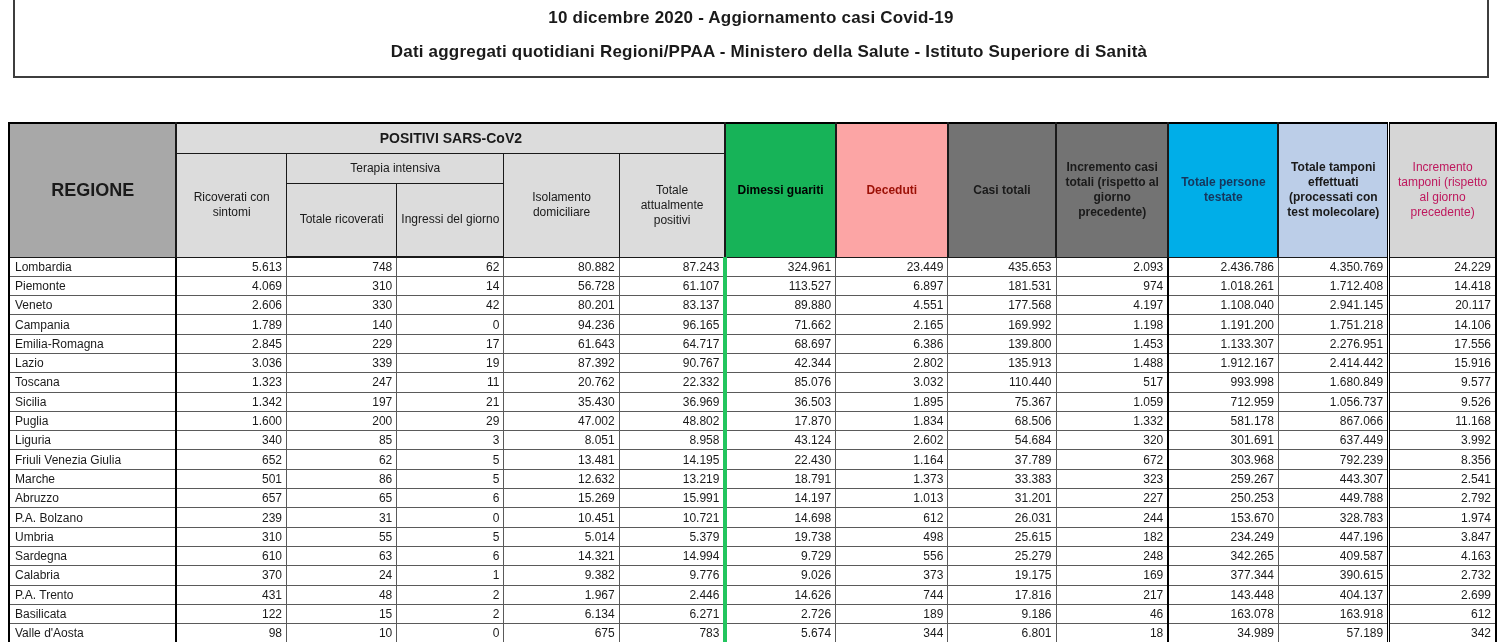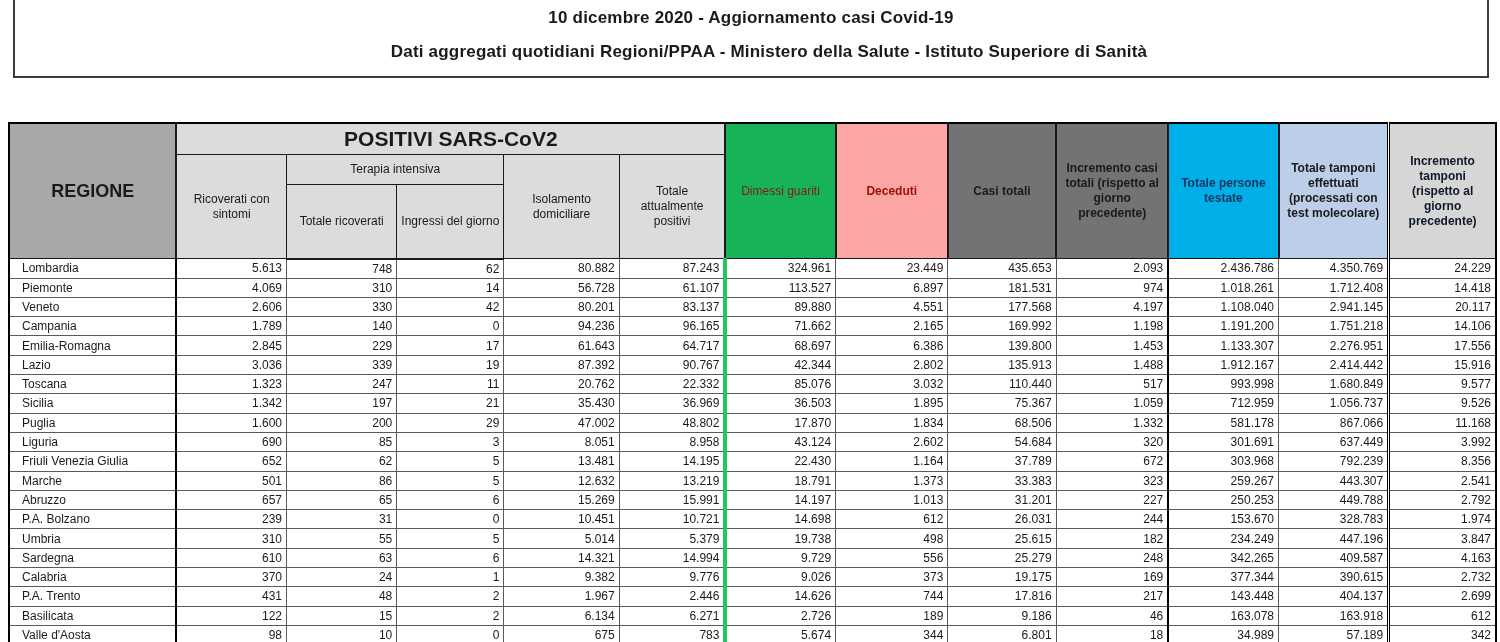--- a/index.html
+++ b/index.html
@@ -59,41 +59,41 @@
   }
   thead tr.r1 { height: 30px; }
   thead tr.r2 { height: 30px; }
   thead tr.r3 { height: 74px; }
   th.th-regione {
     background: #a8a8a8;
     font-weight: 700;
     font-size: 18px;
     border-right-width: 2px;
   }
-  th.th-group { font-weight: 700; font-size: 21px; }
-  th.c-green  { background: #17b358; color: #7f1d1d; font-weight: 400; border-left-width: 2px; border-right-width: 2px; }
+  th.th-group { font-weight: 700; font-size: 14px; }
+  th.c-green  { background: #17b358; color: #000000; font-weight: 700; border-left-width: 2px; border-right-width: 2px; }
   th.c-red    { background: #fca5a5; color: #9c1006; font-weight: 700; border-right-width: 2px; }
   th.c-orange { background: #737373; color: #1a1a1a; font-weight: 700; border-right-width: 2px; }
   th.c-blue   { background: #00aee8; color: #16365c; font-weight: 700; border-right-width: 2px; }
   th.c-ltblue { background: #bccee8; color: #1a1a1a; font-weight: 700; }
-  th.c-gray   { background: #d6d6d6; color: #0f172a; font-weight: 700; border-left: 3px double #000; margin-top: 8px; }
+  th.c-gray   { background: #d6d6d6; color: #be185d; font-weight: 400; border-left: 3px double #000; margin-top: 8px; }
   th.sep-right { border-right-width: 2px; }
   
   table { border: 2px solid #000; }
   thead tr.r3 th { border-bottom-width: 2px; }
   
   tbody td {
     height: 19.3px;
     font-size: 12px;
     padding: 0 4px;
     white-space: nowrap;
     border-color: #5a5a5a;
     background: #fff;
   }
-  tbody td.region { text-align: left; padding-left: 12px; }
+  tbody td.region { text-align: left; padding-left: 5px; }
   tbody td.num    { text-align: right; }
   tbody td:nth-child(1)  { border-right: 2px solid #000; }
   tbody td:nth-child(6)  { border-right: 4px solid #22c55e; }
   tbody td:nth-child(10) { border-right: 2px solid #000; }
   tbody td:nth-child(13) { border-left: 3px double #000; }
 </style>
 </head>
 <body>
 
 <div class="title-box">
@@ -272,21 +272,21 @@
           <td class="num">17.870</td>
           <td class="num">1.834</td>
           <td class="num">68.506</td>
           <td class="num">1.332</td>
           <td class="num">581.178</td>
           <td class="num">867.066</td>
           <td class="num">11.168</td>
         </tr>
         <tr>
           <td class="region">Liguria</td>
-          <td class="num">690</td>
+          <td class="num">340</td>
           <td class="num">85</td>
           <td class="num">3</td>
           <td class="num">8.051</td>
           <td class="num">8.958</td>
           <td class="num">43.124</td>
           <td class="num">2.602</td>
           <td class="num">54.684</td>
           <td class="num">320</td>
           <td class="num">301.691</td>
           <td class="num">637.449</td>

